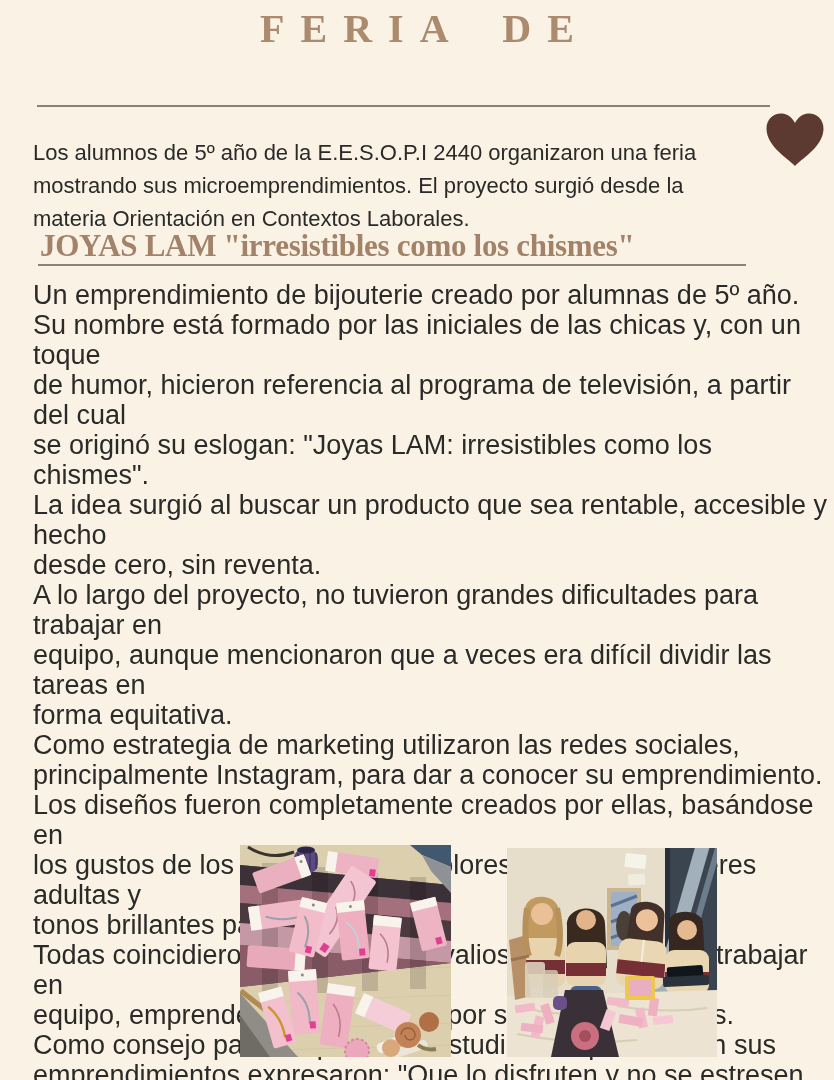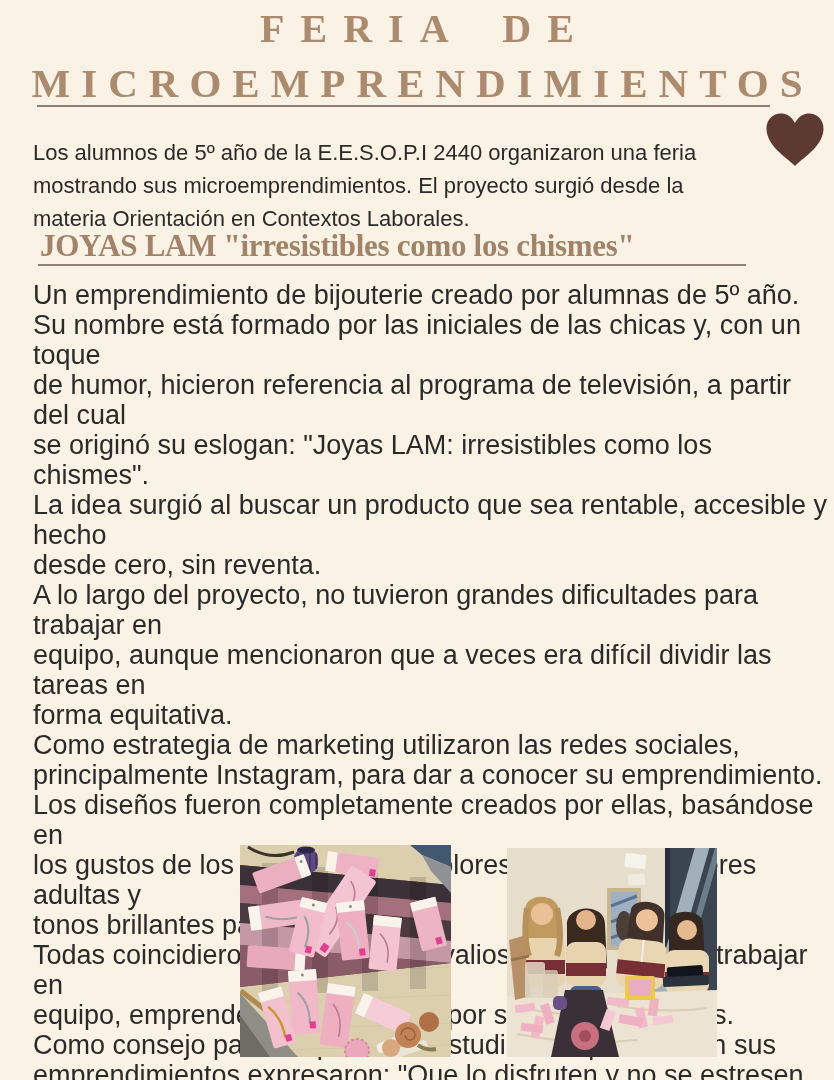--- a/index.html
+++ b/index.html
@@ -25,21 +25,20 @@
   .photo-left{left:200px;top:829px;width:211px;height:212px;}
   .photo-right{left:467px;top:832px;width:210px;height:209px;}
 </style>
 </head>
 <body>
 
 <div class="page">
 
   <header class="title-block">
     <div class="title-line1">FERIA DE</div>
-    <div class="title-line2">MICROEMPRENDIMIENTOS</div>
   </header>
 
   <div class="rule title-rule"></div>
 
   <span class="heart">
     <svg viewBox="0 0 64 58" width="66" height="58">
       <path fill="#5d3a31" d="M32 56 C22 46 4 36 3.5 19 C3.2 8 12 2.5 19.5 3.5 C26 4.4 30 9 32 13
         C34 9 38 4.4 44.5 3.5 C52 2.5 60.8 8 60.5 19 C60 36 42 46 32 56 Z"></path>
     </svg>
   </span>

